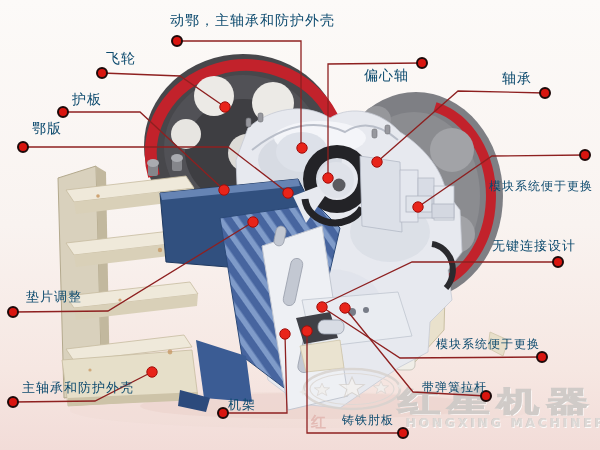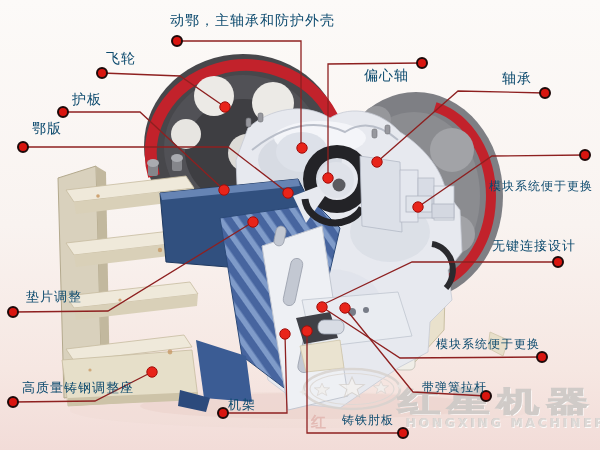--- a/index.html
+++ b/index.html
@@ -230,21 +230,21 @@
       <circle cx="377" cy="162" r="5.2"></circle>
     <circle cx="328" cy="178" r="5.2"></circle>
   </g>
 </svg>
 
 <div class="lbl big" style="left:170px;top:12px;">动鄂，主轴承和防护外壳</div>
 <div class="lbl big" style="left:106px;top:50px;">飞轮</div>
 <div class="lbl big" style="left:72px;top:91px;">护板</div>
 <div class="lbl big" style="left:32px;top:120px;">鄂版</div>
 <div class="lbl" style="left:26px;top:290px;">垫片调整</div>
-<div class="lbl" style="left:22px;top:381px;">高质量铸钢调整座</div>
+<div class="lbl" style="left:22px;top:381px;">主轴承和防护外壳</div>
 <div class="lbl" style="left:228px;top:398px;">机架</div>
 <div class="lbl small" style="left:342px;top:414px;">铸铁肘板</div>
 <div class="lbl small" style="left:412px;top:381px;margin-left:10px;">带弹簧拉杆</div>
 <div class="lbl small" style="left:436px;top:338px;">模块系统便于更换</div>
 <div class="lbl" style="left:492px;top:239px;">无键连接设计</div>
 <div class="lbl small" style="left:489px;top:132px;margin-top:48px;">模块系统便于更换</div>
 <div class="lbl big" style="left:502px;top:70px;">轴承</div>
 <div class="lbl big" style="left:364px;top:39px;margin-top:28px;">偏心轴</div>
 
 </body></html>

